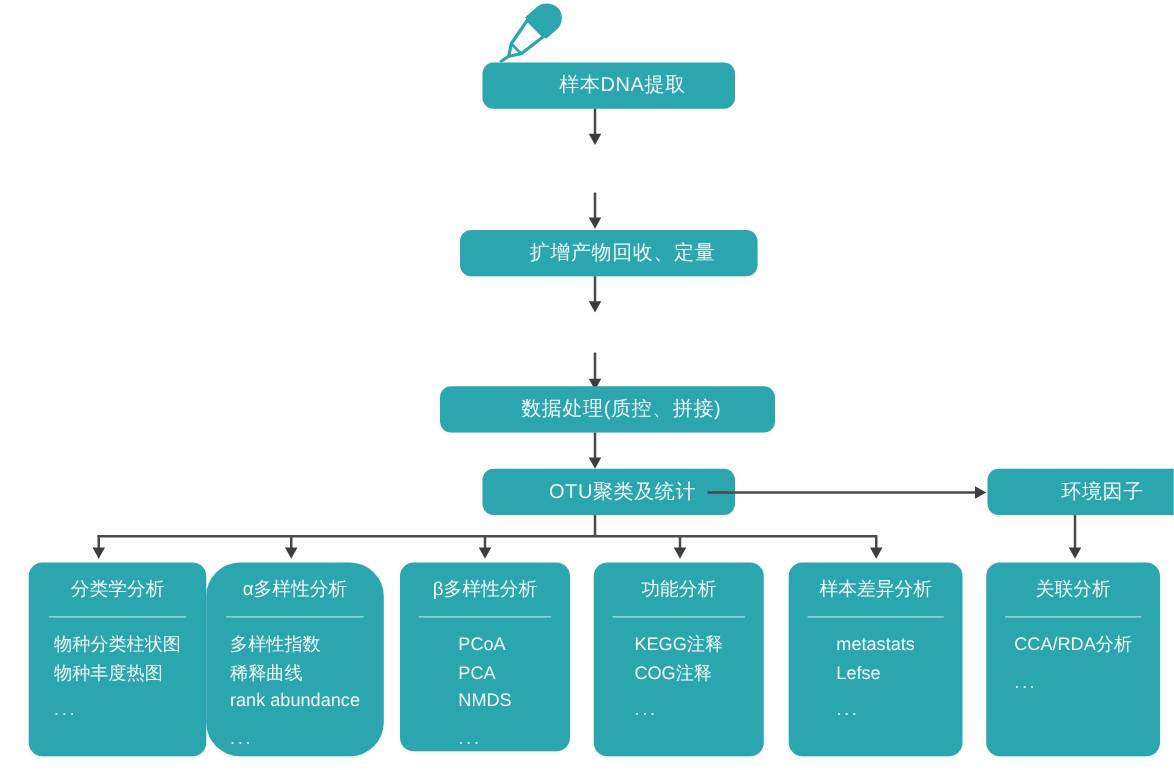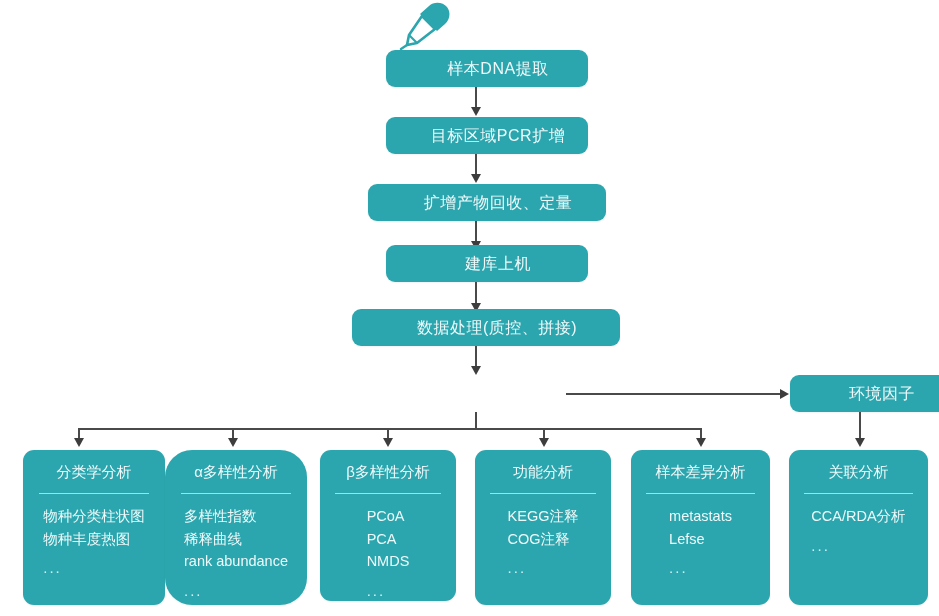--- a/index.html
+++ b/index.html
@@ -109,48 +109,45 @@
     </g>
   </svg>
 
   <div class="node" style="left:386px;top:50px;width:180px;height:37px;">
     <span class="node-label">样本DNA提取</span>
   </div>
 
   <div class="line vline" style="left:475px;top:87px;height:22px;"></div>
   <div class="arrow" style="left:470.5px;top:107px;"></div>
 
-  <div class="node" style="left:386px;top:117px;width:180px;height:37px;">
-    <span class="node-label">目标区域PCR扩增</span>
-  </div>
 
   <div class="line vline" style="left:475px;top:154px;height:22px;"></div>
   <div class="arrow" style="left:470.5px;top:174px;"></div>
 
   <div class="node" style="left:368px;top:184px;width:216px;height:37px;">
     <span class="node-label">扩增产物回收、定量</span>
   </div>
 
   <div class="line vline" style="left:475px;top:221px;height:22px;"></div>
   <div class="arrow" style="left:470.5px;top:241px;"></div>
 
-  <div class="node" style="left:386px;top:245px;width:180px;height:37px;">
-    <span class="node-label">建库上机</span>
-  </div>
 
   <div class="line vline" style="left:475px;top:282px;height:24px;"></div>
   <div class="arrow" style="left:470.5px;top:303px;"></div>
 
   <div class="node" style="left:352px;top:309px;width:246px;height:37px;">
     <span class="node-label">数据处理(质控、拼接)</span>
   </div>
 
   <div class="line vline" style="left:475px;top:346px;height:22px;"></div>
   <div class="arrow" style="left:470.5px;top:366px;"></div>
 
+  <div class="node" style="left:386px;top:375px;width:180px;height:37px;">
+    <span class="node-label">OTU聚类及统计</span>
+  </div>
 
   <div class="line hline" style="left:566px;top:393px;width:214px;"></div>
   <div class="arrow-right" style="left:780px;top:388.5px;"></div>
 
   <div class="node" style="left:790px;top:375px;width:140px;height:37px;">
     <span class="node-label">环境因子</span>
   </div>
 
   <div class="line vline" style="left:859px;top:412px;height:28px;"></div>
   <div class="arrow" style="left:854.5px;top:438px;"></div>

